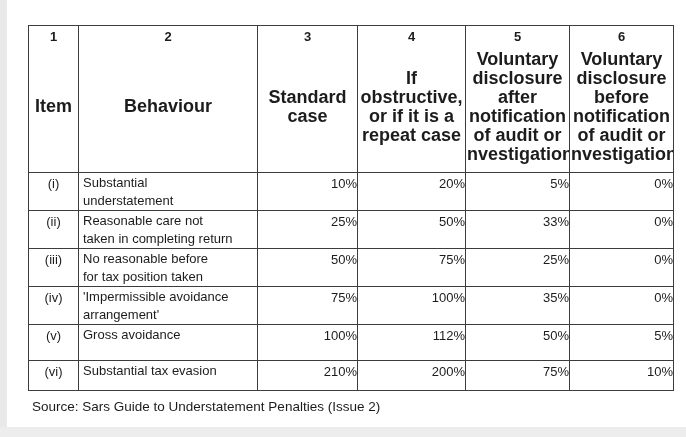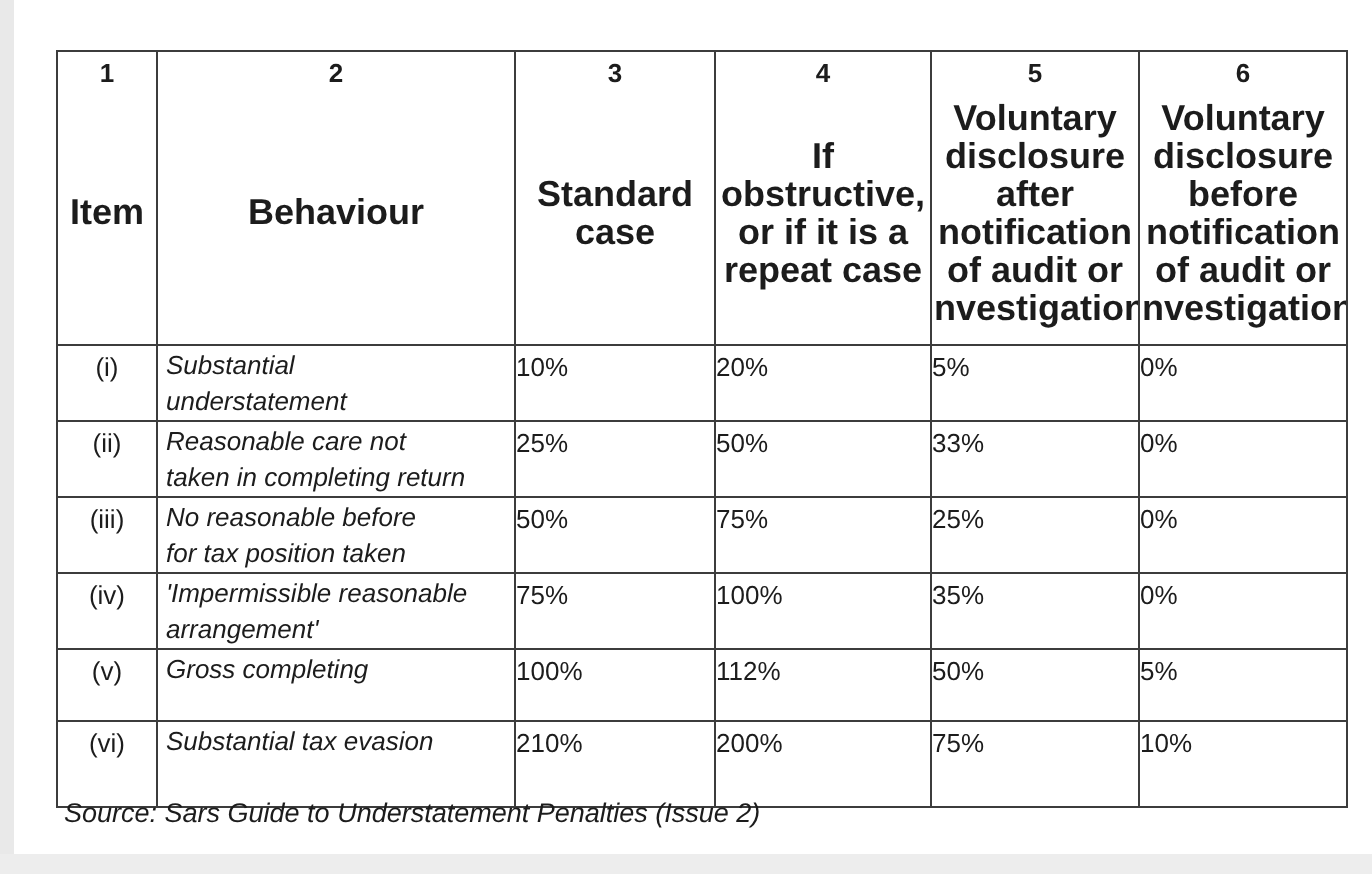--- a/index.html
+++ b/index.html
@@ -56,34 +56,34 @@
     display: flex; align-items: center; justify-content: center;
     text-align: center;
     white-space: pre-line;
     line-height: 19px;
     font-size: 18px;
     padding: 0 2px 4px 2px;
   }
   td.item-cell { text-align: center; padding-top: 2px; line-height: 18px; }
   td.behaviour-cell {
     text-align: left; padding: 1px 2px 0 4px;
-    white-space: pre-line; line-height: 18px; font-style: italic;
-  }
-  td.pct-cell { text-align: left; padding-top: 2px; line-height: 18px; }
+    white-space: pre-line; line-height: 18px;
+  }
+  td.pct-cell { text-align: right; padding-top: 2px; line-height: 18px; }
 
   tr.r1 { height: 37px; }
   tr.r2 { height: 38px; }
   tr.r3 { height: 36px; }
   tr.r4 { height: 37px; }
   tr.r5 { height: 36px; }
-  tr.r6 { height: 43px; }
+  tr.r6 { height: 30px; }
 
   .source-note {
     position: absolute; left: 32px; top: 399px;
-    font-size: 13.5px; font-style: italic;
+    font-size: 13.5px; 
     color: #1c1c1c;
   }
 </style>
 </head>
 <body>
 
 <div class="page">
   <div class="edge-band-left"></div>
   <div class="edge-band-bottom"></div>
 
@@ -172,30 +172,30 @@
         <td class="item-cell">(iii)</td>
         <td class="behaviour-cell">No reasonable before
 for tax position taken</td>
         <td class="pct-cell">50%</td>
         <td class="pct-cell">75%</td>
         <td class="pct-cell">25%</td>
         <td class="pct-cell">0%</td>
       </tr>
       <tr class="r4">
         <td class="item-cell">(iv)</td>
-        <td class="behaviour-cell">'Impermissible reasonable
+        <td class="behaviour-cell">'Impermissible avoidance
 arrangement'</td>
         <td class="pct-cell">75%</td>
         <td class="pct-cell">100%</td>
         <td class="pct-cell">35%</td>
         <td class="pct-cell">0%</td>
       </tr>
       <tr class="r5">
         <td class="item-cell">(v)</td>
-        <td class="behaviour-cell">Gross completing</td>
+        <td class="behaviour-cell">Gross avoidance</td>
         <td class="pct-cell">100%</td>
         <td class="pct-cell">112%</td>
         <td class="pct-cell">50%</td>
         <td class="pct-cell">5%</td>
       </tr>
       <tr class="r6">
         <td class="item-cell">(vi)</td>
         <td class="behaviour-cell">Substantial tax evasion</td>
         <td class="pct-cell">210%</td>
         <td class="pct-cell">200%</td>

